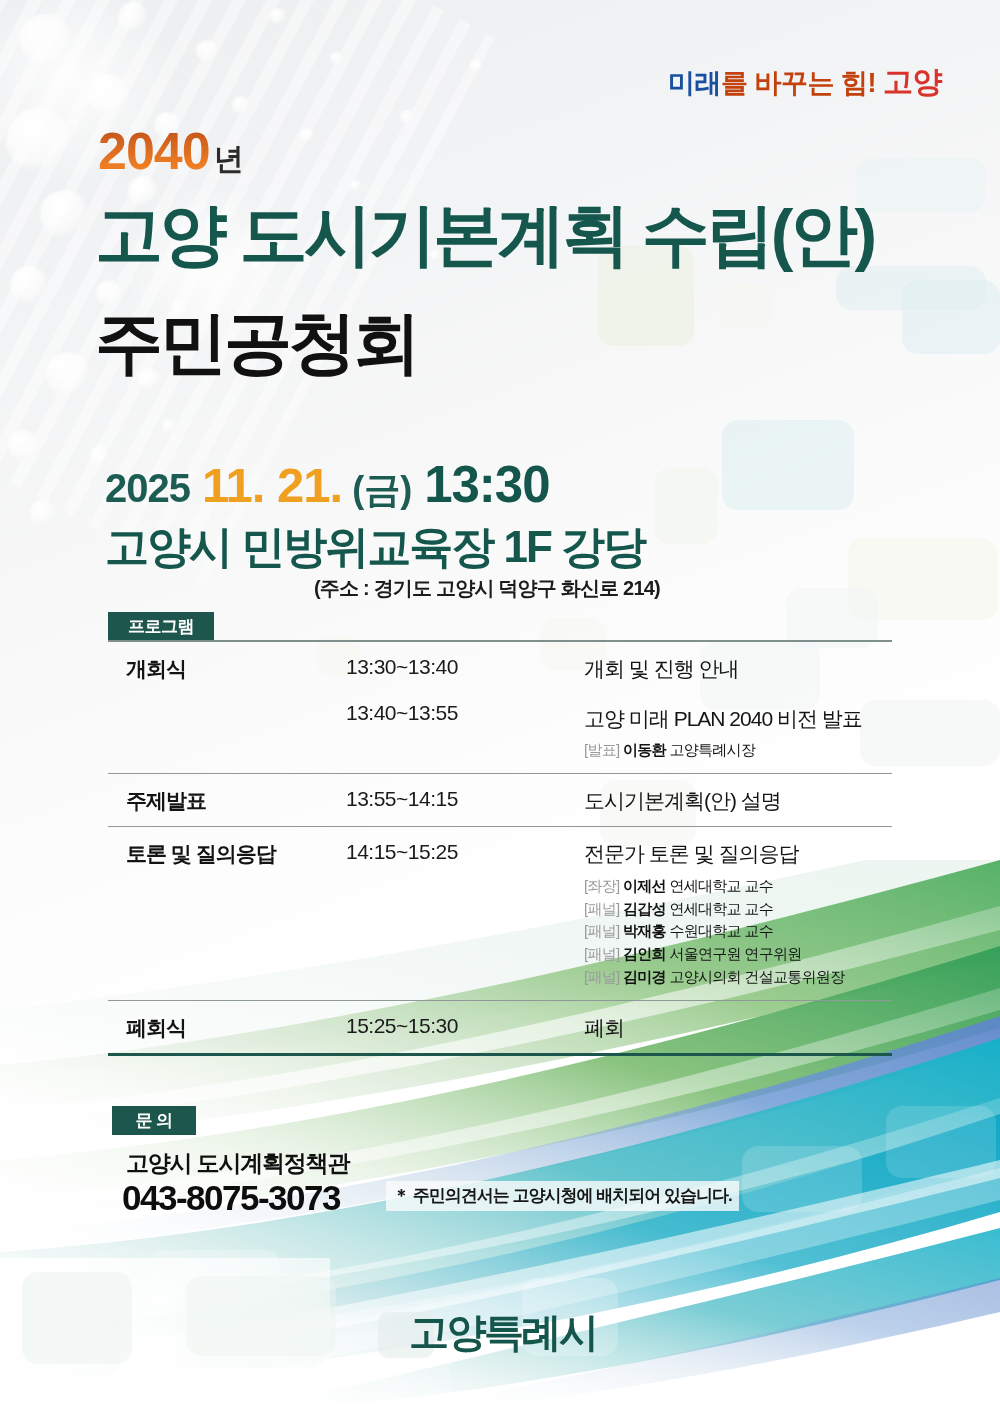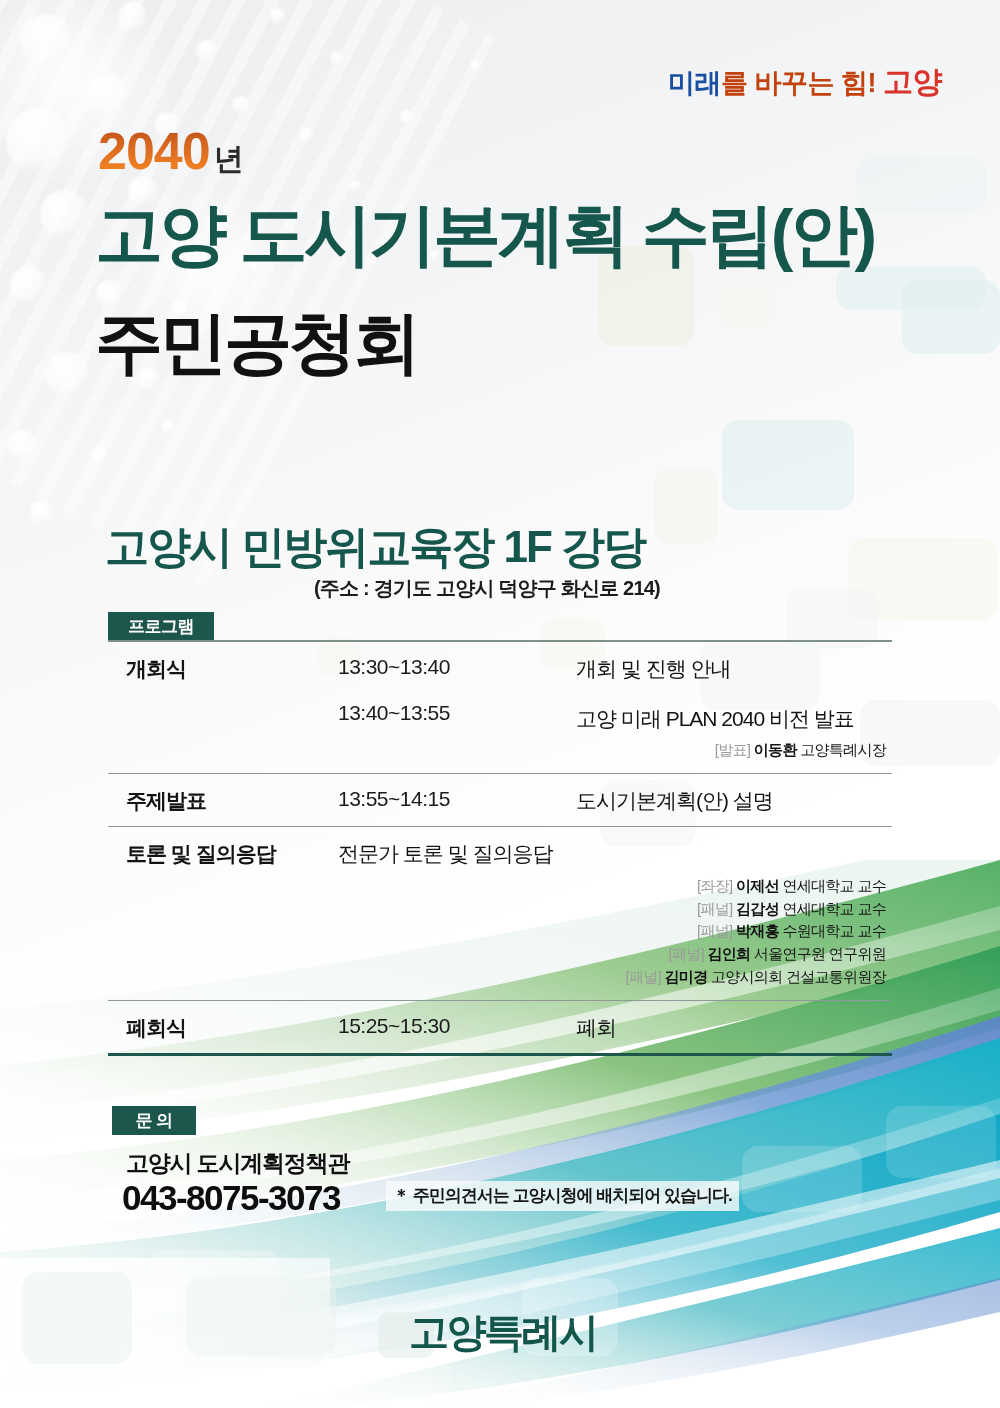--- a/index.html
+++ b/index.html
@@ -98,27 +98,27 @@
   
   .prog{
     position:absolute; left:108px; top:640px; width:784px;
   }
   .prog-top{ height:2px; background:#7f8f8c; }
   .prog-bottom{ height:3px; background:#1d564d; }
   .row{ position:relative; display:flex; padding:13px 0 11px 0;gap:8px; }
   .row + .row{ border-top:1px solid #8f9a98; }
   .c-cat{ width:222px; flex:0 0 222px; padding-left:18px;
     font-size:21px; font-weight:bold; color:#131313; letter-spacing:-1px; }
-  .c-mid{ width:230px; flex:0 0 230px; }
+  .c-mid{ width:230px; flex:0 0 230px;margin-left:8px; }
   .c-desc{ flex:1 1 auto; }
   .time{ font-size:21px; color:#1b1b1b; letter-spacing:-.5px; white-space:nowrap; }
   .time + .time{ margin-top:22px; }
   .desc{ font-size:21px; color:#141414; letter-spacing:-1px; white-space:nowrap; }
   .desc + .desc{ margin-top:22px; }
-  .people{ margin-top:7px; text-align:right; padding-right:6px; }
+  .people{ margin-top:7px; padding-right:6px; }
   .people .pr{ font-size:15px; letter-spacing:-.7px; color:#141414; white-space:nowrap; line-height:1.52; }
   .people .pr .role{ color:#9a9a9a; }
   .people .pr .nm{ font-weight:bold; color:#121212; }
   .people.single{ margin-top:6px; }
 
   
   .contact-dept{
     position:absolute; left:126px; top:1148px; white-space:nowrap;
     font-size:23px; font-weight:bold; color:#101010; letter-spacing:-1.2px;
   }
@@ -282,20 +282,23 @@
       <span class="t-blue">미래</span><span class="t-dark">를 바꾸는 힘!</span> <span class="t-red">고양</span>
     </div>
 
     <div class="year-line">
       <span class="year-num">2040</span><span class="year-suf">년</span>
     </div>
 
     <div class="title-1">고양 도시기본계획 수립(안)</div>
     <div class="title-2">주민공청회</div>
 
+    <div class="when">
+      <span class="w-year">2025</span><span class="w-md">11. 21.</span><span class="w-dow">(금)</span><span class="w-time">13:30</span>
+    </div>
     <div class="venue">고양시 민방위교육장 1F 강당</div>
     <div class="addr">(주소 : 경기도 고양시 덕양구 화신로 214)</div>
 
     <div class="tag" style="left:108px; top:612px; width:106px; height:29px;">
       <span>프로그램</span>
     </div>
 
     <div class="prog">
       <div class="prog-top"></div>
 
@@ -323,20 +326,23 @@
         <div class="c-mid">
           <div class="time">13:55~14:15</div>
         </div>
         <div class="c-desc">
           <div class="desc">도시기본계획(안) 설명</div>
         </div>
       </div>
 
       <div class="row">
         <div class="c-cat">토론 및 질의응답</div>
+        <div class="c-mid">
+          <div class="time">14:15~15:25</div>
+        </div>
         <div class="c-desc">
           <div class="desc">전문가 토론 및 질의응답</div>
           <div class="people">
             <div class="pr">
               <span class="role">[좌장]</span>
               <span class="nm">이제선</span>
               <span>연세대학교 교수</span>
             </div>
             <div class="pr">
               <span class="role">[패널]</span>

